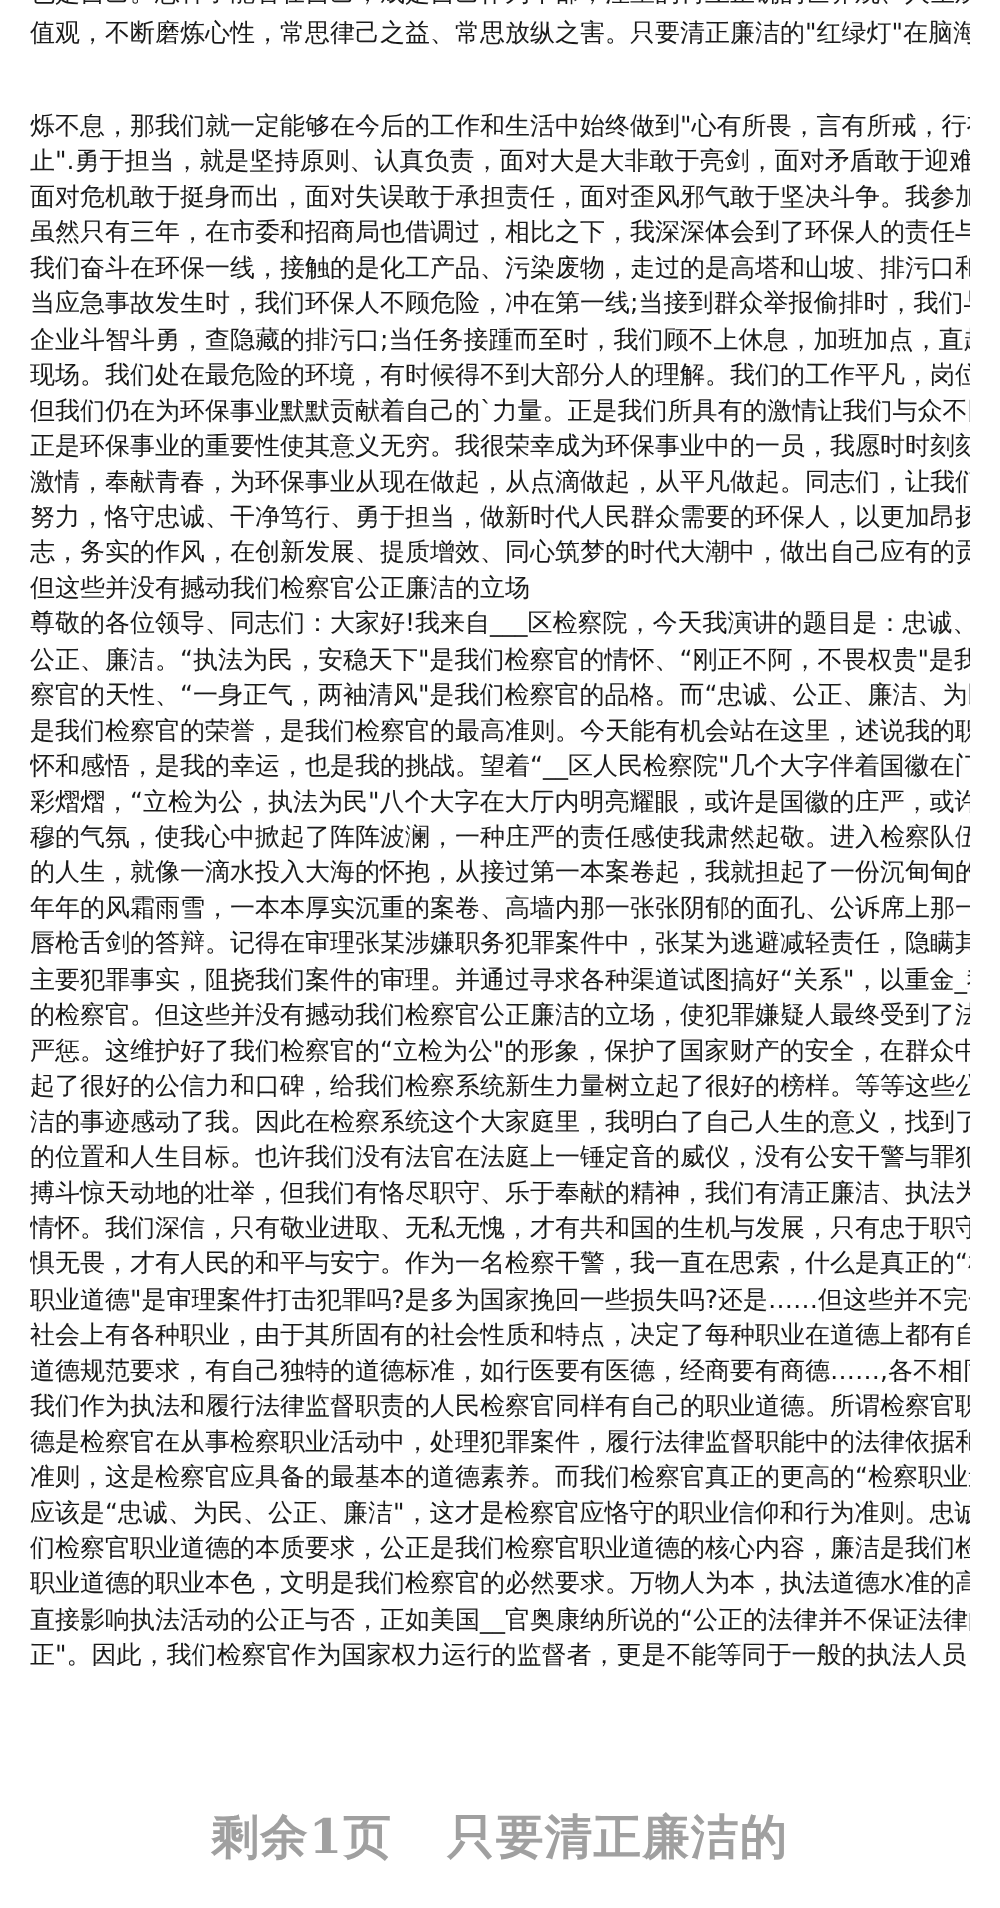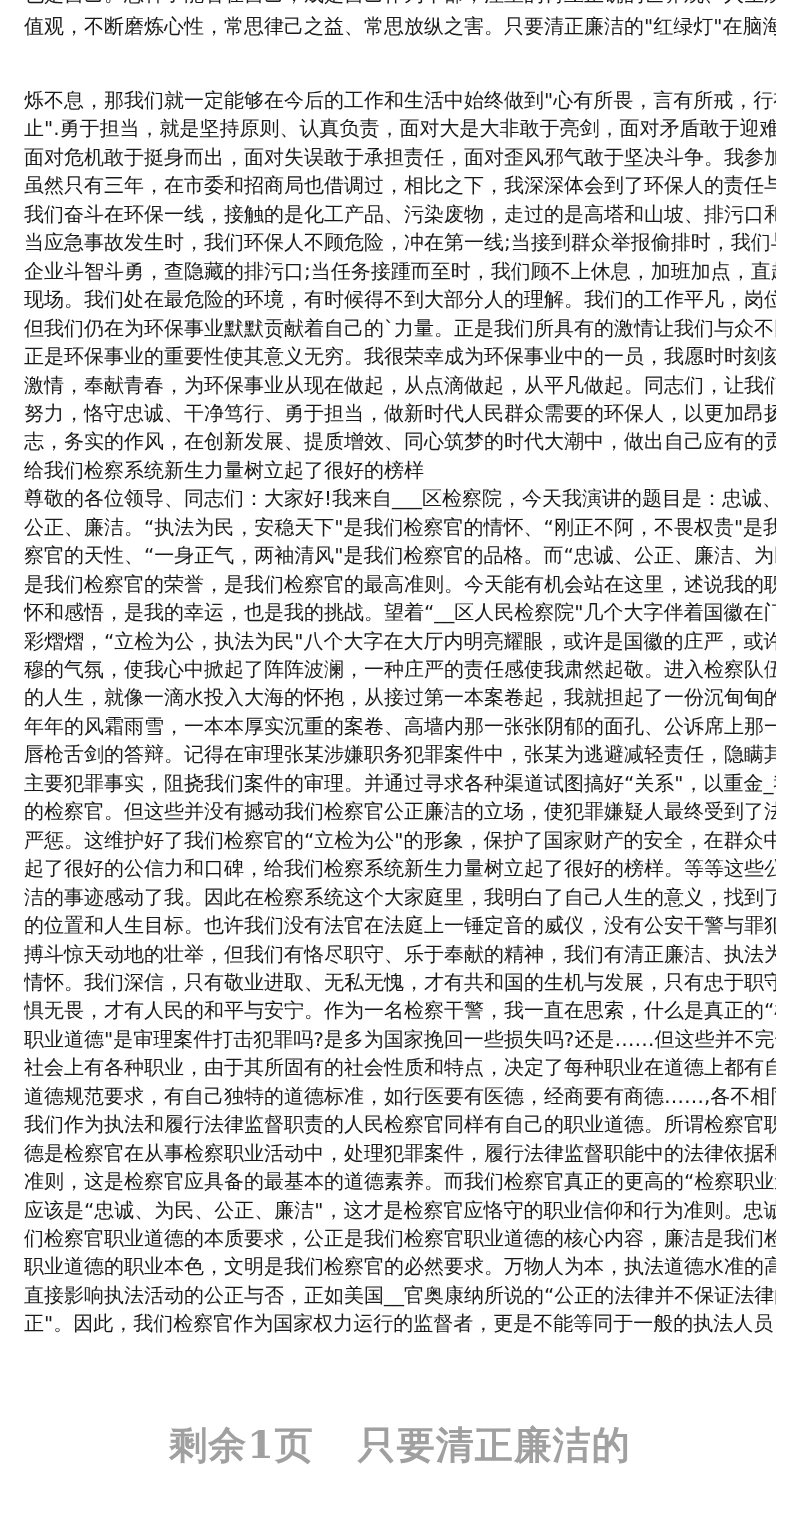--- a/index.html
+++ b/index.html
@@ -7,21 +7,21 @@
          font-family: "DejaVu Sans", "Liberation Sans", sans-serif; color: #1a1a1a; }
   .page { position: absolute; left: 0; top: 0; width: 800px; height: 1526px; }
   .line { position: absolute; left: 24px; width: 752px; font-size: 20px; line-height: 28px;
           white-space: nowrap; overflow: hidden; letter-spacing: 0px; }
   .line.justify { text-align: justify; text-align-last: justify; }
   .partial { position: absolute; left: 24px; top: -20px; width: 752px; height: 28px; overflow: hidden;
              font-size: 20px; line-height: 28px; white-space: nowrap; text-align: justify; text-align-last: justify; }
   .banner { position: absolute; left: 0; width: 800px; top: 1420px; text-align: center;
             font-family: "DejaVu Serif", "Liberation Serif", serif; font-weight: bold;
             font-size: 38px; color: #a0a0a0; letter-spacing: 1px; }
-  .banner span { display: inline-block; }
+  .banner span { display: inline-block; margin-top: 24px; }
   .banner .gap { width: 44px; }
 </style>
 </head>
 <body>
 
 <div class="page">
   <div class="partial">也是自己。思种子能否在自己，成是自己作为干部，注重的树立正确的世界观、人生观、价</div>
   <div class="line justify" style="top:12px">值观，不断磨炼心性，常思律己之益、常思放纵之害。只要清正廉洁的"红绿灯"在脑海中闪</div>
 
   <div id="body-lines">
@@ -31,21 +31,21 @@
       <div class="line justify" style="top: 171.35px;">虽然只有三年，在市委和招商局也借调过，相比之下，我深深体会到了环保人的责任与担当。</div>
       <div class="line justify" style="top: 199.8px;">我们奋斗在环保一线，接触的是化工产品、污染废物，走过的是高塔和山坡、排污口和水沟。</div>
       <div class="line justify" style="top: 228.25px;">当应急事故发生时，我们环保人不顾危险，冲在第一线;当接到群众举报偷排时，我们与排污</div>
       <div class="line justify" style="top: 256.7px;">企业斗智斗勇，查隐藏的排污口;当任务接踵而至时，我们顾不上休息，加班加点，直赴污染</div>
       <div class="line justify" style="top: 285.15px;">现场。我们处在最危险的环境，有时候得不到大部分人的理解。我们的工作平凡，岗位普通，</div>
       <div class="line justify" style="top: 313.6px;">但我们仍在为环保事业默默贡献着自己的`力量。正是我们所具有的激情让我们与众不同，</div>
       <div class="line justify" style="top: 342.05px;">正是环保事业的重要性使其意义无穷。我很荣幸成为环保事业中的一员，我愿时时刻刻点燃</div>
       <div class="line justify" style="top: 370.5px;">激情，奉献青春，为环保事业从现在做起，从点滴做起，从平凡做起。同志们，让我们共同</div>
       <div class="line justify" style="top: 398.95px;">努力，恪守忠诚、干净笃行、勇于担当，做新时代人民群众需要的环保人，以更加昂扬的斗</div>
       <div class="line" style="top: 427.4px;">志，务实的作风，在创新发展、提质增效、同心筑梦的时代大潮中，做出自己应有的贡献!</div>
-      <div class="line" style="top: 455.85px;">给我们检察系统新生力量树立起了很好的榜样</div>
+      <div class="line" style="top: 455.85px;">但这些并没有撼动我们检察官公正廉洁的立场</div>
       <div class="line justify" style="top: 484.3px;">尊敬的各位领导、同志们：大家好!我来自___区检察院，今天我演讲的题目是：忠诚、为民、</div>
       <div class="line justify" style="top: 512.75px;">公正、廉洁。“执法为民，安稳天下"是我们检察官的情怀、“刚正不阿，不畏权贵"是我们检</div>
       <div class="line justify" style="top: 541.2px;">察官的天性、“一身正气，两袖清风"是我们检察官的品格。而“忠诚、公正、廉洁、为民"则</div>
       <div class="line justify" style="top: 569.65px;">是我们检察官的荣誉，是我们检察官的最高准则。今天能有机会站在这里，述说我的职业情</div>
       <div class="line justify" style="top: 598.1px;">怀和感悟，是我的幸运，也是我的挑战。望着“__区人民检察院"几个大字伴着国徽在门前光</div>
       <div class="line justify" style="top: 626.55px;">彩熠熠，“立检为公，执法为民"八个大字在大厅内明亮耀眼，或许是国徽的庄严，或许是肃</div>
       <div class="line justify" style="top: 655px;">穆的气氛，使我心中掀起了阵阵波澜，一种庄严的责任感使我肃然起敬。进入检察队伍，我</div>
       <div class="line justify" style="top: 683.45px;">的人生，就像一滴水投入大海的怀抱，从接过第一本案卷起，我就担起了一份沉甸甸的责任。</div>
       <div class="line justify" style="top: 711.9px;">年年的风霜雨雪，一本本厚实沉重的案卷、高墙内那一张张阴郁的面孔、公诉席上那一轮轮</div>
       <div class="line justify" style="top: 740.35px;">唇枪舌剑的答辩。记得在审理张某涉嫌职务犯罪案件中，张某为逃避减轻责任，隐瞒其部分</div>

